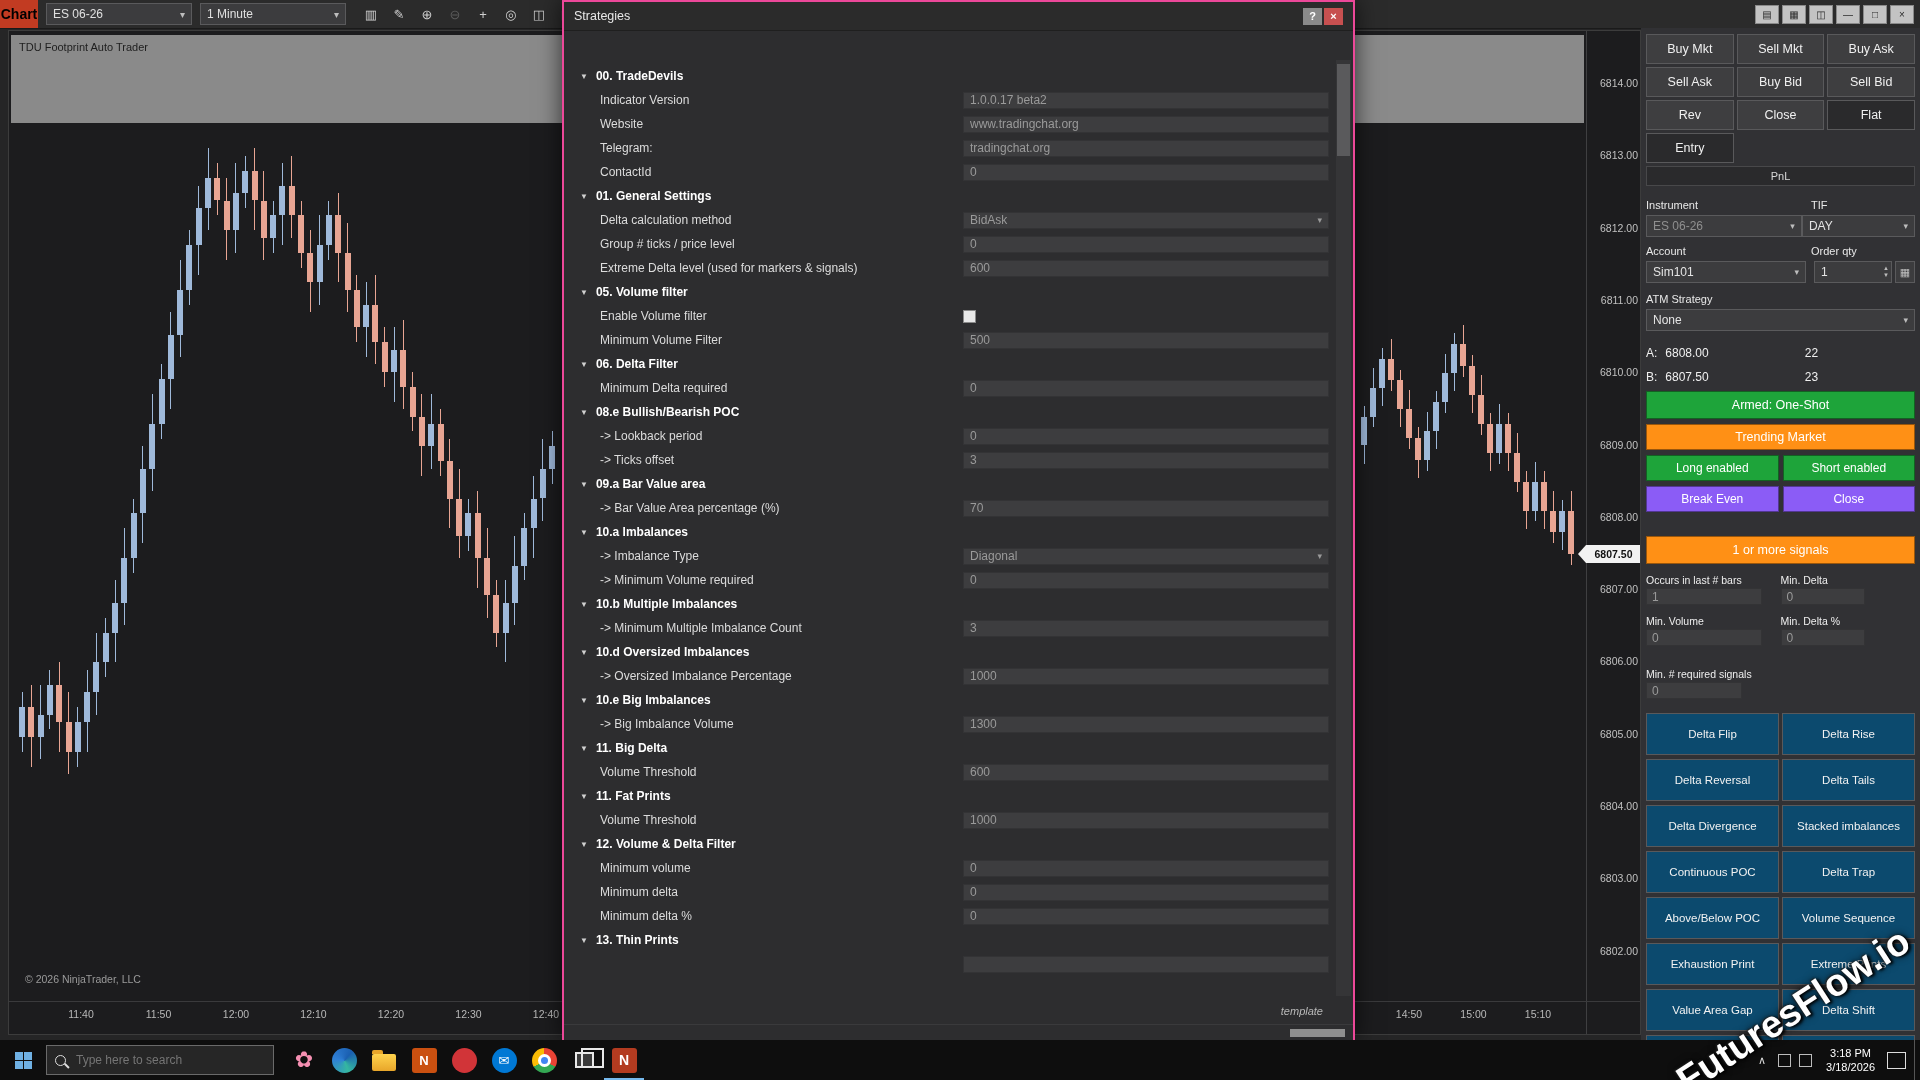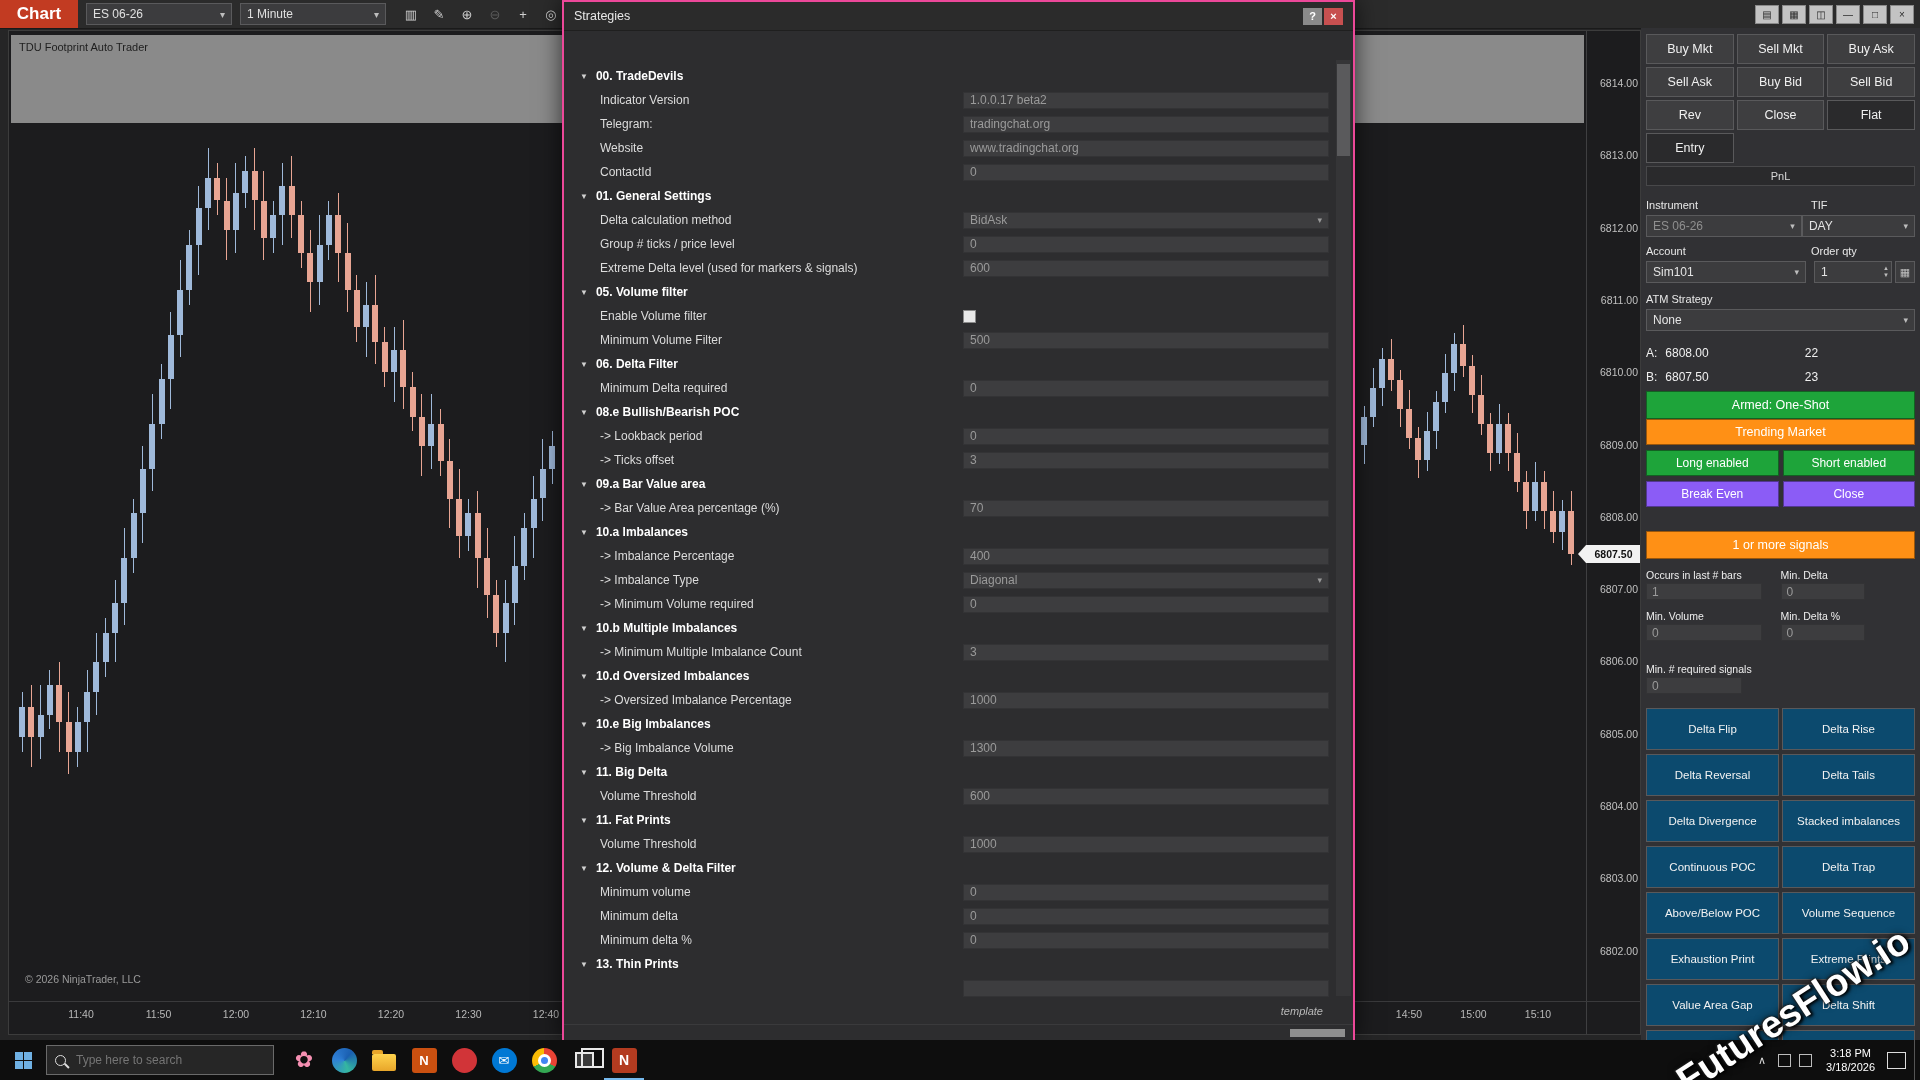--- a/index.html
+++ b/index.html
@@ -3,22 +3,22 @@
 <meta charset="utf-8">
 <style>
   html,body{margin:0;padding:0}
   body{width:1920px;height:1080px;position:relative;overflow:hidden;background:#252526;
        font-family:"Liberation Sans",sans-serif;color:#e6e6e6;font-size:12px;
        -webkit-font-smoothing:antialiased}
 
   
   #topbar{position:absolute;left:0;top:0;width:1920px;height:28px;background:#2b2b2b;
           border-bottom:1px solid #1a1a1a;display:flex;align-items:center;z-index:2}
-  .chart-tab{width:78px;height:28px;background:#c23b22;color:#ffffff;font-weight:bold;
-             display:flex;align-items:center;justify-content:center;font-size:17px}
+  .chart-tab{width:38px;height:28px;background:#c23b22;color:#000000;font-weight:bold;
+             display:flex;align-items:center;justify-content:center;font-size:14px}
   .tb-select{height:20px;margin-left:8px;background:#3c3c3e;border:1px solid #5a5a5c;color:#e0e0e0;
              display:flex;align-items:center;padding:0 6px;min-width:132px;justify-content:space-between}
   .tb-select .chev{color:#bdbdbd;font-size:10px;margin-left:10px}
   #toolbar-icons{display:flex;margin-left:14px;gap:6px}
   .tbar-ic{width:22px;height:20px;display:flex;align-items:center;justify-content:center;
            color:#cfcfcf;font-size:13px;cursor:default}
   .tbar-ic.dis{color:#5c5c5c}
   .tb-spacer{flex:1}
   #window-controls{display:flex;gap:3px;margin-right:6px}
   .winbtn{width:22px;height:17px;background:#c3c3c3;color:#2b2b2b;font-size:10px;
@@ -412,29 +412,29 @@
         <span class="tri">▼</span>
         <span>00. TradeDevils</span>
       </div>
       <div class="prop-row">
         <span class="prop-label">Indicator Version</span>
         <div class="prop-val">
           <span>1.0.0.17 beta2</span>
         </div>
       </div>
       <div class="prop-row">
+        <span class="prop-label">Website</span>
+        <div class="prop-val">
+          <span>www.tradingchat.org</span>
+        </div>
+      </div>
+      <div class="prop-row">
         <span class="prop-label">Telegram:</span>
         <div class="prop-val">
           <span>tradingchat.org</span>
-        </div>
-      </div>
-      <div class="prop-row">
-        <span class="prop-label">Website</span>
-        <div class="prop-val">
-          <span>www.tradingchat.org</span>
         </div>
       </div>
       <div class="prop-row">
         <span class="prop-label">ContactId</span>
         <div class="prop-val">
           <span>0</span>
         </div>
       </div>
       <div class="prop-group">
         <span class="tri">▼</span>
@@ -505,26 +505,20 @@
       </div>
       <div class="prop-row">
         <span class="prop-label">-&gt; Bar Value Area percentage (%)</span>
         <div class="prop-val">
           <span>70</span>
         </div>
       </div>
       <div class="prop-group">
         <span class="tri">▼</span>
         <span>10.a Imbalances</span>
-      </div>
-      <div class="prop-row">
-        <span class="prop-label">-&gt; Imbalance Percentage</span>
-        <div class="prop-val">
-          <span>400</span>
-        </div>
       </div>
       <div class="prop-row">
         <span class="prop-label">-&gt; Imbalance Type</span>
         <div class="prop-val">
           <span>Diagonal</span>
           <span class="vchev">▾</span>
         </div>
       </div>
       <div class="prop-row">
         <span class="prop-label">-&gt; Minimum Volume required</span>
@@ -690,21 +684,21 @@
     <span class="qpx">6808.00</span>
     <span class="qsz">22</span>
   </div>
   <div class="quote">
     <span class="qlbl">B:</span>
     <span class="qpx">6807.50</span>
     <span class="qsz">23</span>
   </div>
 
   <div class="bigbtn green" style="margin-top:2px">Armed: One-Shot</div>
-  <div class="bigbtn orange" style="height:26px">Trending Market</div>
+  <div class="bigbtn orange" style="margin-top:5px;height:26px">Trending Market</div>
   <div class="half-row">
     <div class="bigbtn green">Long enabled</div>
     <div class="bigbtn green">Short enabled</div>
   </div>
   <div class="half-row">
     <div class="bigbtn blue">Break Even</div>
     <div class="bigbtn blue">Close</div>
   </div>
 
   <div class="bigbtn orange" style="margin-top:24px">1 or more signals</div>

